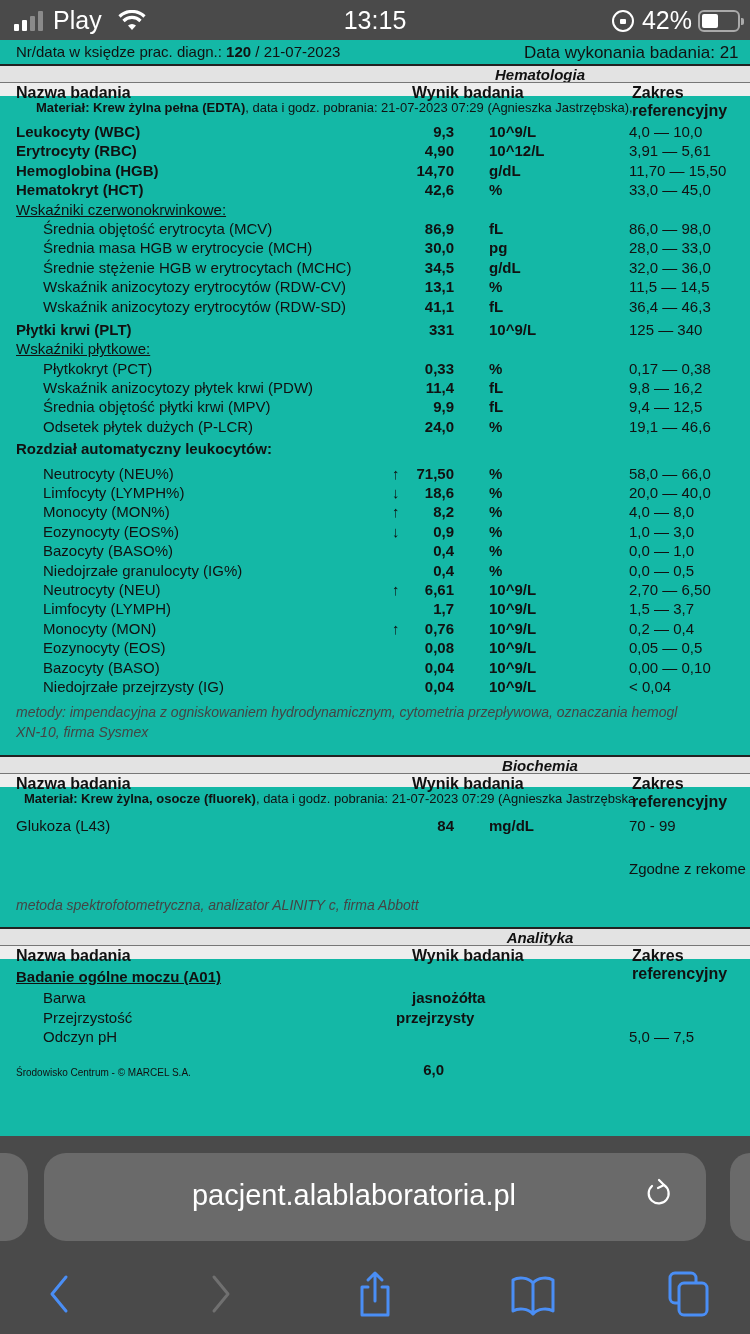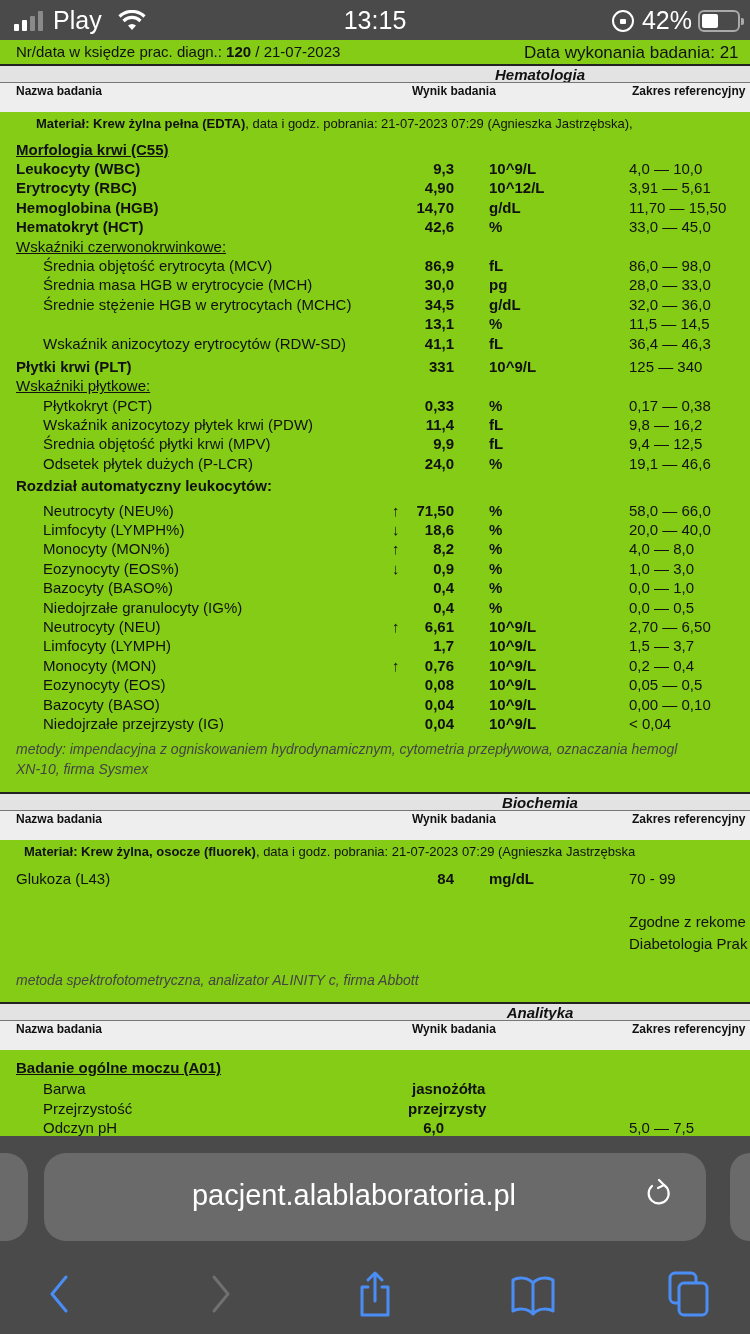--- a/index.html
+++ b/index.html
@@ -15,27 +15,27 @@
   .carrier { margin-right: 16px; }
   .status-bar .time { position: absolute; left: 0; width: 750px; text-align: center; top: 6px; font-size: 25px; }
   .status-bar .right { position: absolute; right: 10px; top: 6px; display: flex; align-items: center; font-size: 25px; }
   .lock-rot { width: 22px; height: 22px; border: 2px solid #fff; border-radius: 50%; margin-right: 8px; position: relative; }
   .lock-rot::after { content: ""; position: absolute; left: 6px; top: 7px; width: 6px; height: 5px; background: #fff; border-radius: 1px; }
   .battery { width: 42px; height: 22px; border: 2px solid #aaa; border-radius: 6px; margin-left: 6px; position: relative; padding: 2px; }
   .battery .fill { width: 16px; height: 14px; background: #fff; border-radius: 2px; }
   .battery::after { content: ""; position: absolute; right: -6px; top: 6px; width: 3px; height: 7px; background: #aaa; border-radius: 0 2px 2px 0; }
 
   
-  .doc { position: absolute; top: 40px; left: 0; width: 750px; height: 1096px; overflow: hidden; background: #84cc16; }
+  .doc { position: absolute; top: 40px; left: 0; width: 750px; height: 1096px; overflow: hidden; background: #14b8a6; }
   .topline { position: relative; height: 24px; font-size: 15px; }
   .topline .l { position: absolute; left: 16px; top: 3px; }
   .topline .r { position: absolute; left: 524px; top: 3px; font-size: 17px; white-space: nowrap; }
   .sec-head { position: relative; height: 18px; background: #e3e3e3; border-top: 2px solid #222; }
   .sec-head .t { position: absolute; left: 0; width: 1080px; text-align: center; font-style: italic; font-weight: bold; font-size: 15px; top: 0; }
-  .col-head { position: relative; height: 30px; background: #eeeeee; border-top: 1px solid #777; font-size: 12px; font-weight: bold; }
+  .col-head { position: relative; height: 14px; background: #eeeeee; border-top: 1px solid #777; font-size: 16px; font-weight: bold; }
   .col-head span { position: absolute; top: 1px; }
   .material { font-size: 13px; white-space: nowrap; position: relative; height: 26px; }
   .material span.txt { position: absolute; top: 4px; }
   .row { position: relative; height: 19.4px; font-size: 15px; white-space: nowrap; }
   .row > span { position: absolute; top: 1px; }
   .name { left: 16px; }
   .name.ind { left: 43px; }
   .name.bold { font-weight: bold; }
   .u { text-decoration: underline; }
   .flag { left: 392px; font-size: 15px; }
@@ -94,23 +94,20 @@
     </div>
   <div class="col-head">
     <span style="left:16px">Nazwa badania</span>
     <span style="left:412px">Wynik badania</span>
     <span style="left:632px">Zakres referencyjny</span>
   </div>
   <div class="material">
       <span class="txt" style="left:36px"><b>Materiał: Krew żylna pełna (EDTA)</b><span>, data i godz. pobrania: 21-07-2023 07:29 (Agnieszka Jastrzębska),</span></span>
     </div>
 
-  <div class="row" style="height:21px">
-      <span class="name bold u" style="top:3px">Morfologia krwi (C55)</span>
-    </div>
   <div id="hem-rows">
       <div class="row">
         <span class="name bold">Leukocyty (WBC)</span>
         <span class="val">9,3</span>
         <span class="unit">10^9/L</span>
         <span class="ref">4,0 — 10,0</span>
       </div>
       <div class="row">
         <span class="name bold">Erytrocyty (RBC)</span>
         <span class="val">4,90</span>
@@ -146,20 +143,21 @@
         <span class="unit">pg</span>
         <span class="ref">28,0 — 33,0</span>
       </div>
       <div class="row">
         <span class="name ind">Średnie stężenie HGB w erytrocytach (MCHC)</span>
         <span class="val">34,5</span>
         <span class="unit">g/dL</span>
         <span class="ref">32,0 — 36,0</span>
       </div>
       <div class="row">
+        <span class="name ind">Wskaźnik anizocytozy erytrocytów (RDW-CV)</span>
         <span class="val">13,1</span>
         <span class="unit">%</span>
         <span class="ref">11,5 — 14,5</span>
       </div>
       <div class="row">
         <span class="name ind">Wskaźnik anizocytozy erytrocytów (RDW-SD)</span>
         <span class="val">41,1</span>
         <span class="unit">fL</span>
         <span class="ref">36,4 — 46,3</span>
       </div>
@@ -312,23 +310,20 @@
   <div class="row" style="height:26px">
     <span class="name" style="top:4px">Glukoza (L43)</span>
     <span class="val" style="top:4px">84</span>
     <span class="unit" style="left:489px;top:4px">mg/dL</span>
     <span class="ref" style="top:4px">70 - 99</span>
   </div>
   <div style="height:20px"></div>
   <div class="row" style="height:22px">
       <span class="ref">Zgodne z rekome</span>
     </div>
-  <div class="row" style="height:22px">
-      <span class="ref">Diabetologia Prak</span>
-    </div>
   <div style="height:14px"></div>
   <div class="methods">
       <div>metoda spektrofotometryczna, analizator ALINITY c, firma Abbott</div>
     </div>
   <div style="height:12px"></div>
 
   <div class="sec-head">
       <span class="t">Analityka</span>
     </div>
   <div class="col-head">
@@ -341,26 +336,26 @@
       <span class="name bold u">Badanie ogólne moczu (A01)</span>
     </div>
   <div id="urine-rows">
       <div class="row">
         <span class="name ind">Barwa</span>
         <span class="val" style="right: auto; left: 412px;">jasnożółta</span>
         <span class="ref"></span>
       </div>
       <div class="row">
         <span class="name ind">Przejrzystość</span>
-        <span class="val" style="right: auto; left: 408px;">przejrzysty</span>
+        <span class="val" style="right: auto; left: 396px;">przejrzysty</span>
         <span class="ref"></span>
       </div>
       <div class="row">
         <span class="name ind">Odczyn pH</span>
-        <span class="val" style="right: 306px;">6,0</span>
+        <span class="val" style="right: 306px; margin-top: 33px;">6,0</span>
         <span class="ref">5,0 — 7,5</span>
       </div>
     </div>
   <div style="height:20px"></div>
   <div class="footer-small">Środowisko Centrum - © MARCEL S.A.</div>
 </div>
 
 <div class="safari">
   <div class="tab-peek-l"></div>
   <div class="urlbar">

